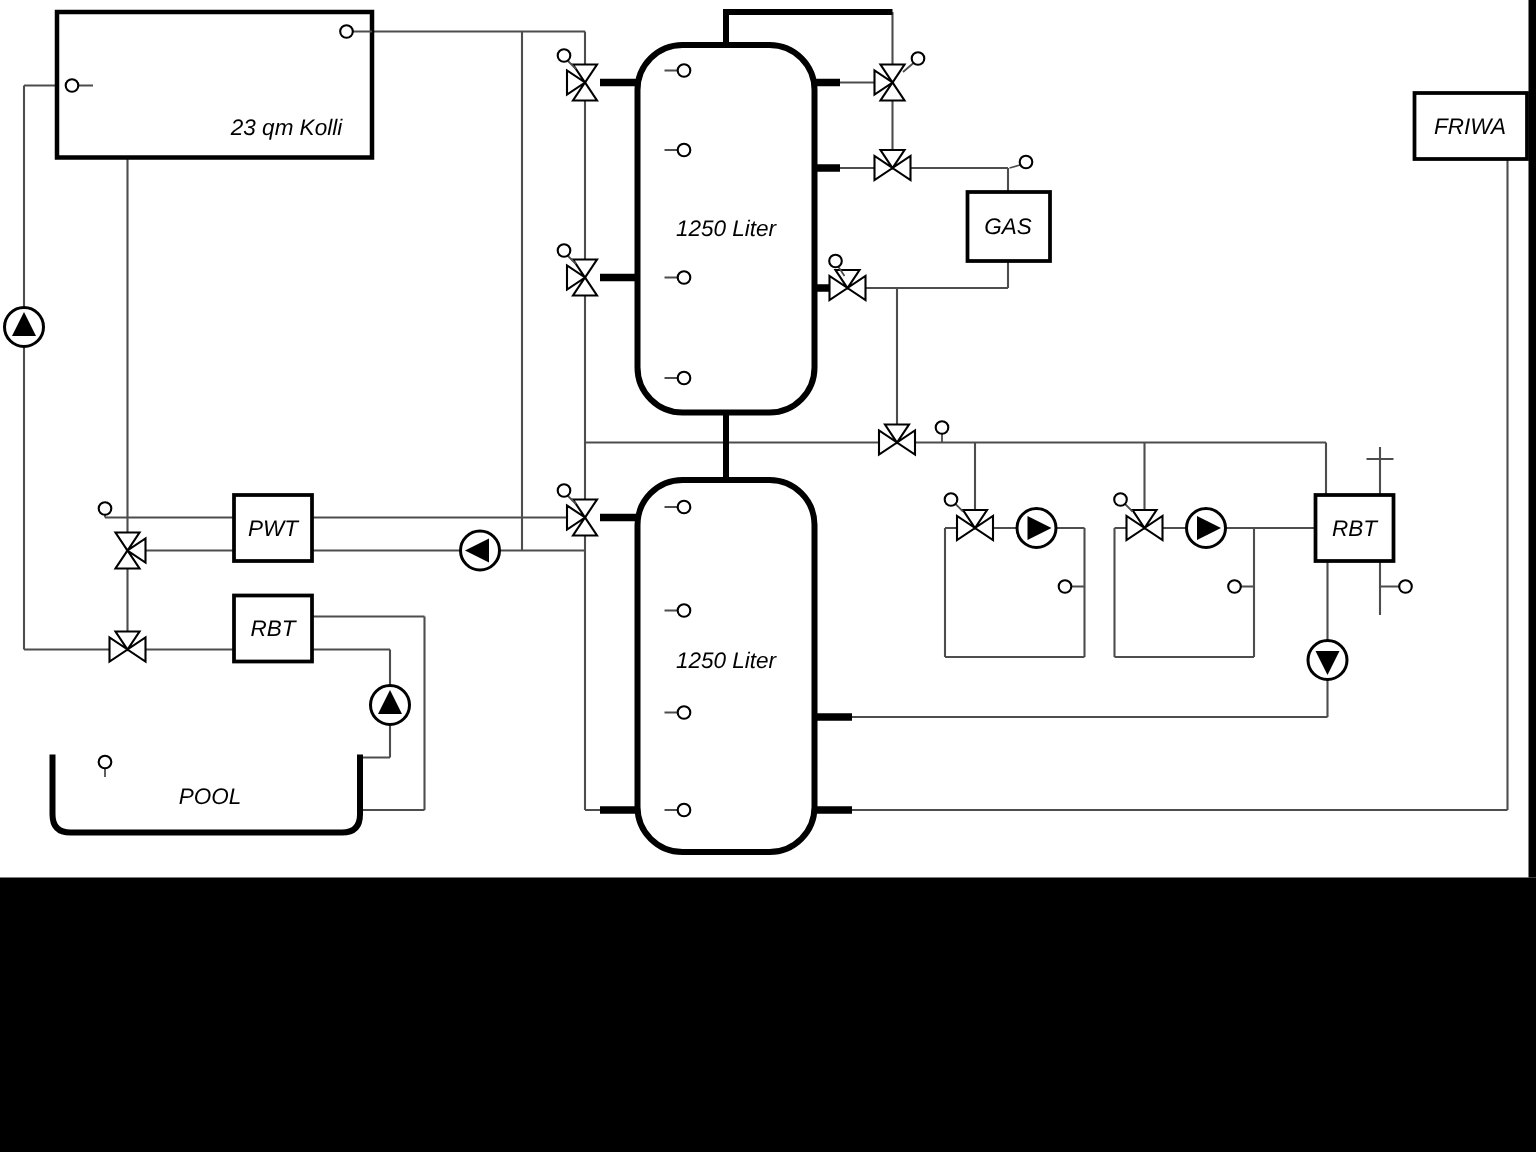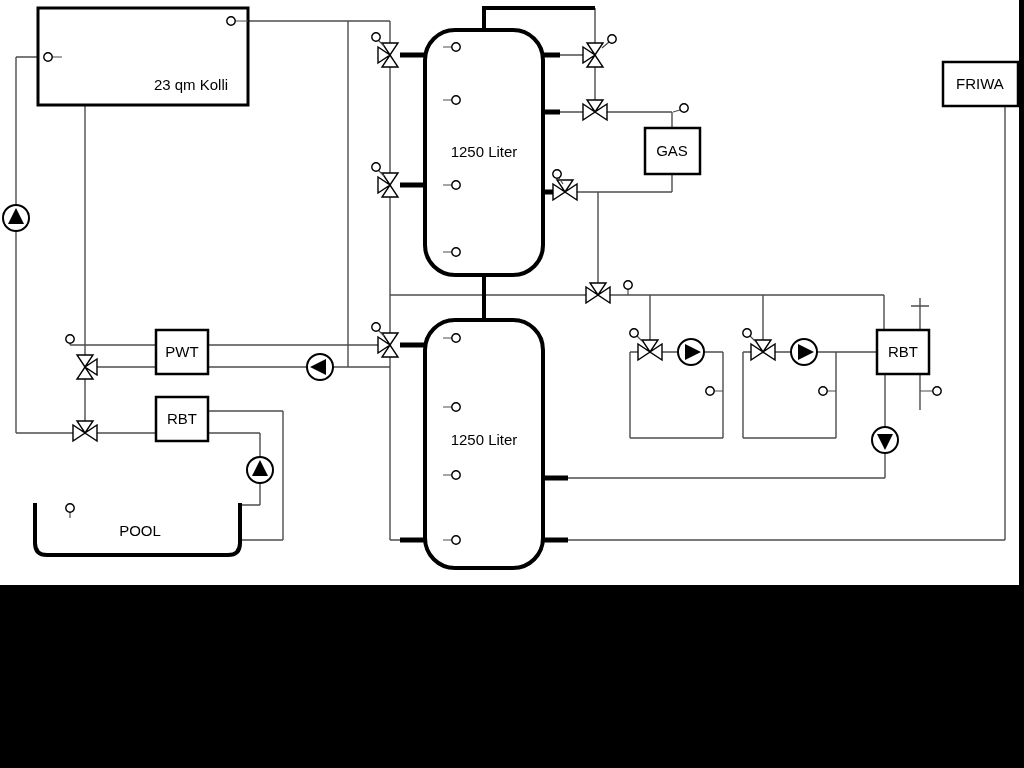--- a/index.html
+++ b/index.html
@@ -1,17 +1,17 @@
 <!DOCTYPE html>
 <html><head>
 <meta charset="utf-8">
 <style>
   html,body{margin:0;padding:0;background:#000;}
   #stage{position:relative;width:1024px;height:768px;background:#fff;overflow:hidden;
-         font-family:"Liberation Sans",sans-serif;}
+         font-family:"Liberation Sans",sans-serif;font-style:italic;}
   svg text{font-family:"Liberation Sans",sans-serif;font-size:15px;fill:#000;text-anchor:middle;}
   .pipe{stroke:#4d4d4d;stroke-width:1.4;fill:none;}
   .stem{stroke:#4d4d4d;stroke-width:1.2;fill:none;}
   .thick4{stroke:#000;stroke-width:4;fill:none;}
   .thick5{stroke:#000;stroke-width:5;fill:none;}
   .valve{fill:#fff;stroke:#000;stroke-width:1.4;}
   .pump-body{fill:#fff;stroke:#000;stroke-width:2;}
   .sensor{fill:#fff;stroke:#000;stroke-width:1.4;}
   .boxlbl{font-size:15px;}
   #bottom-band{position:absolute;left:0;top:585px;width:1024px;height:183px;background:#000;}

